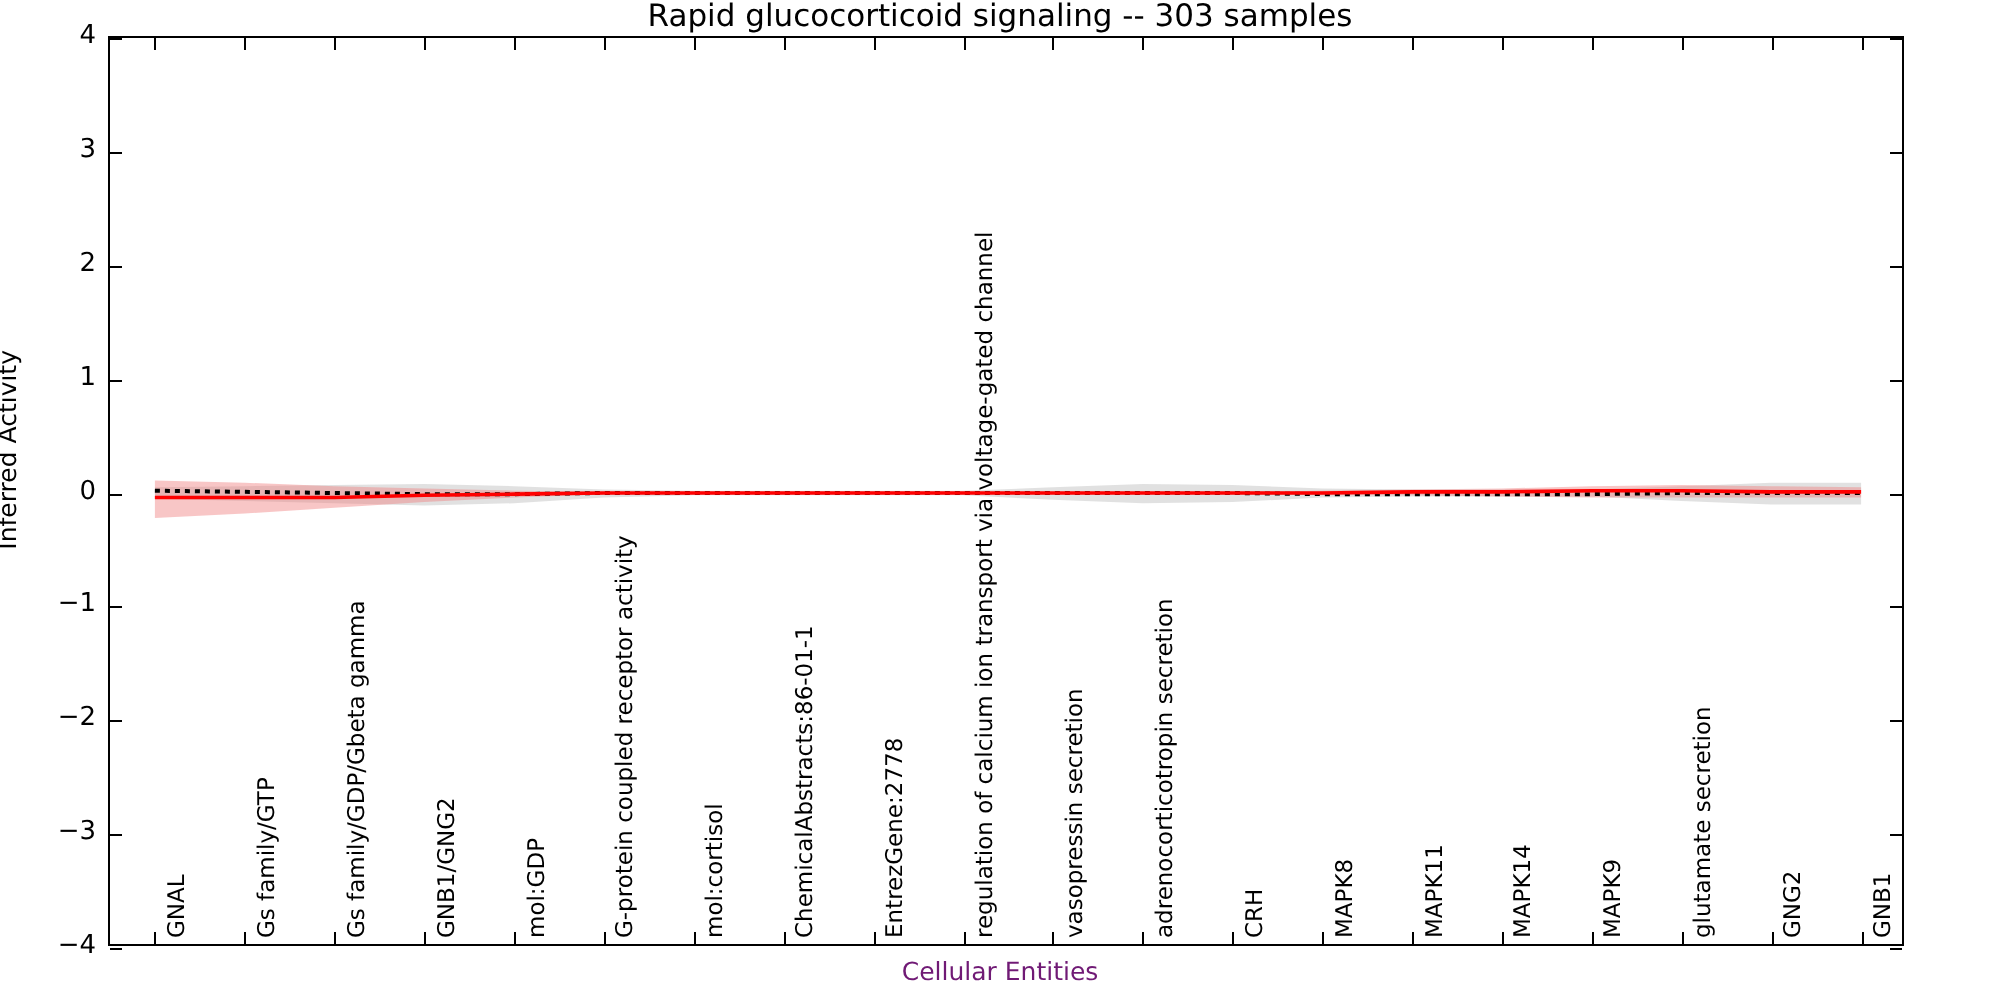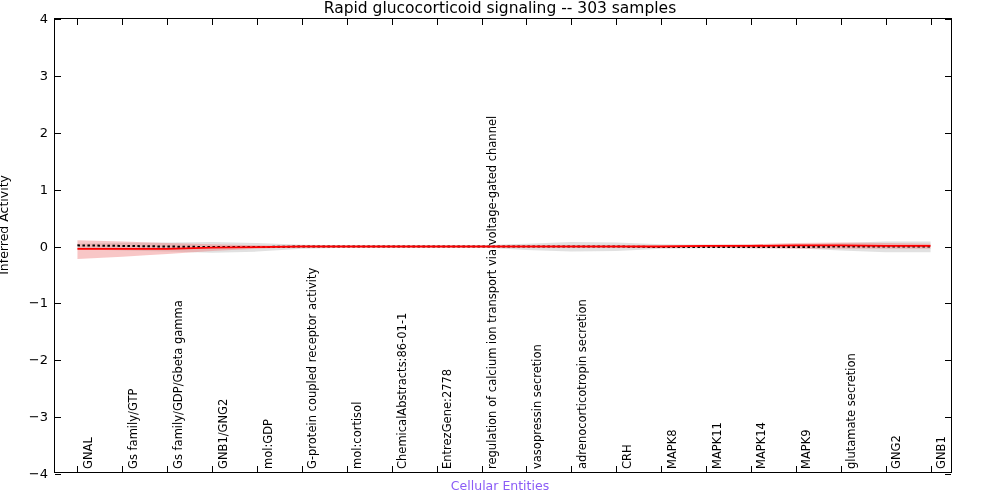--- a/index.html
+++ b/index.html
@@ -34,21 +34,21 @@
 
   
   .xtick{position:absolute;bottom:0;height:6px;width:0;border-left:1.3px solid #000;}
   .xtick-t{position:absolute;top:0;height:6px;width:0;border-left:1.3px solid #000;}
   .xtl{
     position:absolute;font-size:11.5px;color:#000;white-space:nowrap;
     transform-origin:0 0;transform:rotate(-90deg);
   }
   #xlabel{
     position:absolute;left:0;top:478px;width:1000px;text-align:center;
-    font-size:12.5px;color:#8b5cf6;
+    font-size:12.5px;color:#701a75;
   }
 
   
   #legend{
     position:absolute;left:8px;top:10px;
     border:1.2px solid #000;background:#fff;padding:6px 12px 6px 8px;
     box-sizing:border-box;
   }
   .legend-row{display:flex;align-items:center;height:30px;}
   .legend-swatch{width:42px;height:0;margin-right:14px;flex:0 0 42px;}

